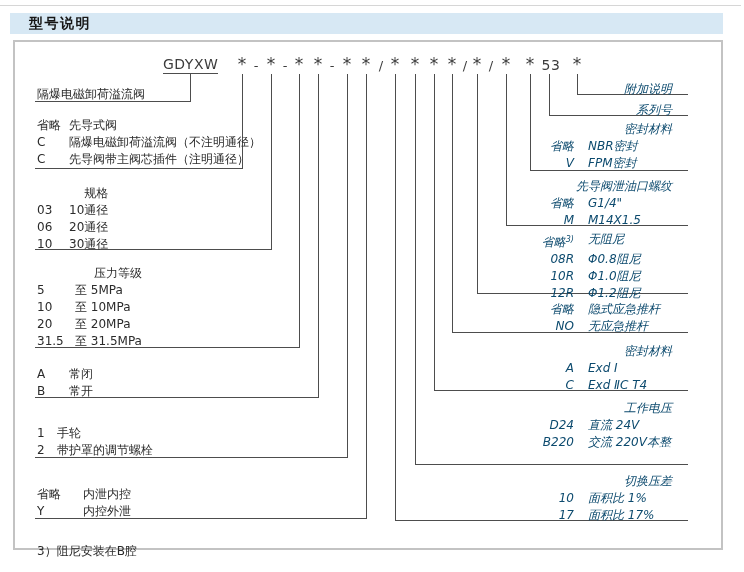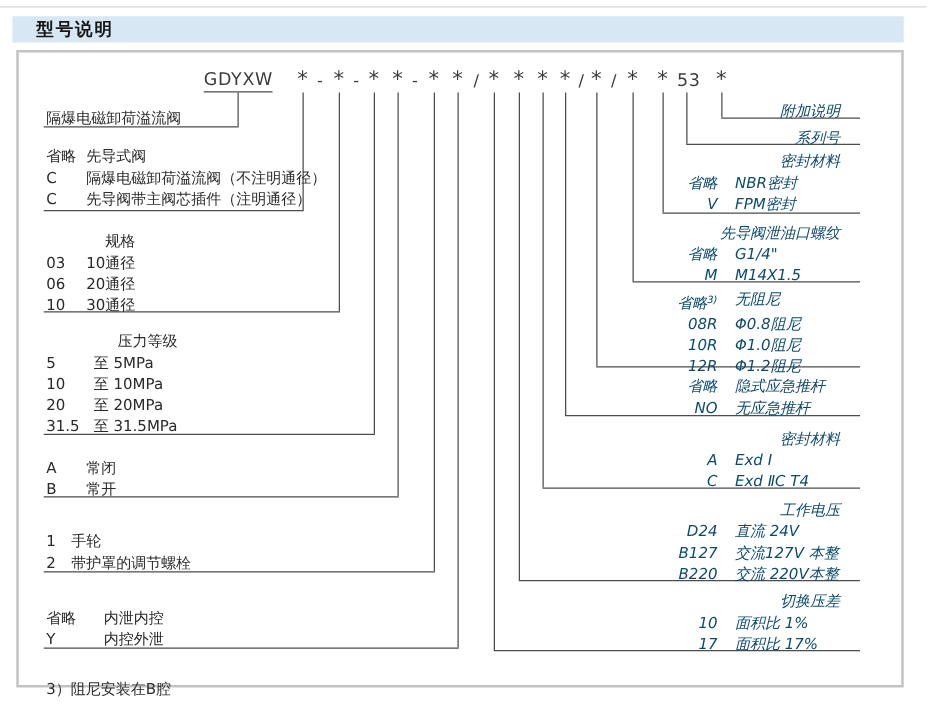--- a/index.html
+++ b/index.html
@@ -284,24 +284,20 @@
     </div>
   </div>
 
   <div class="rgroup" style="top:400px">
     <div class="rheader">工作电压</div>
     <div class="rrow">
       <span class="rc">D24</span>
       <span class="rd">直流 24V</span>
     </div>
     <div class="rrow">
-      <span class="rc">B127</span>
-      <span class="rd">交流127V 本整</span>
-    </div>
-    <div class="rrow">
       <span class="rc">B220</span>
       <span class="rd">交流 220V本整</span>
     </div>
   </div>
 
   <div class="rgroup" style="top:473px">
     <div class="rheader">切换压差</div>
     <div class="rrow">
       <span class="rc">10</span>
       <span class="rd">面积比 1%</span>

